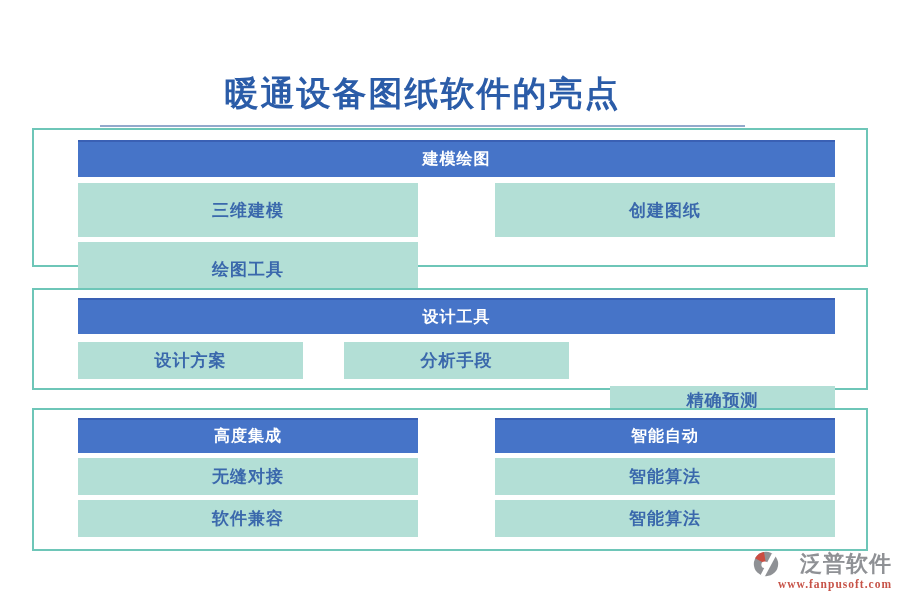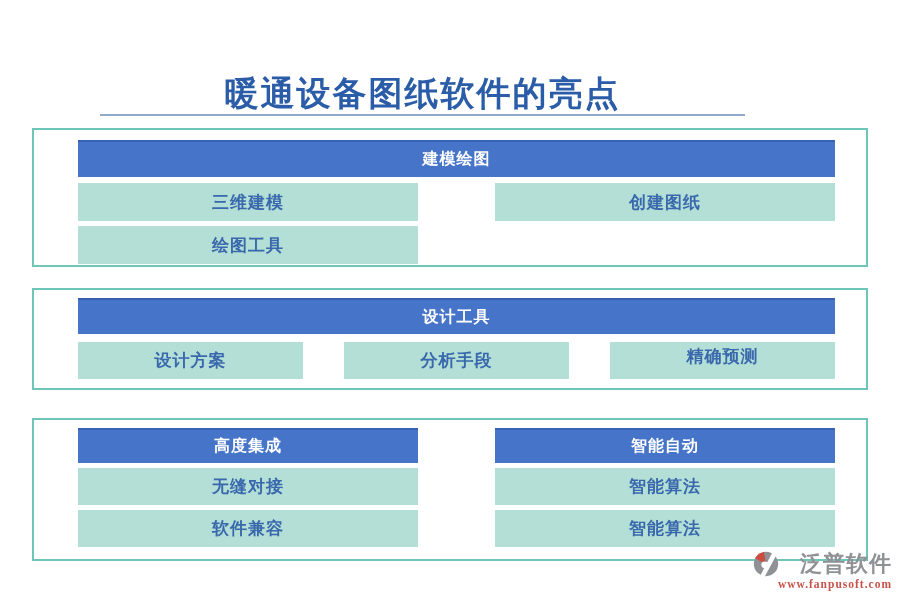--- a/index.html
+++ b/index.html
@@ -3,56 +3,56 @@
 <meta charset="utf-8">
 <style>
   html,body{margin:0;padding:0;background:#fff;}
   .canvas{
     position:relative;width:900px;height:600px;background:#ffffff;
     font-family:"Liberation Serif","DejaVu Serif",serif;overflow:hidden;
   }
   
   .title-wrap{
     position:absolute;top:74px;left:100px;width:645px;
-    text-align:center;border-bottom:2px solid #93a9cc;padding-bottom:0;
+    text-align:center;border-bottom:2px solid #93a9cc;padding-bottom:11px;
   }
   .title{
     margin:0;font-size:34px;line-height:40px;font-weight:bold;color:#2b5ca8;
     letter-spacing:2px;font-family:"Liberation Serif","DejaVu Serif",serif;
   }
   
   .box{
     position:absolute;left:32px;width:836px;box-sizing:border-box;
     border:2px solid #6ec6b8;background:#ffffff;
   }
   .box1{top:128px;height:139px;}
   .box2{top:288px;height:102px;}
-  .box3{top:418px;height:143px;}
+  .box3{top:408px;height:143px;}
   .inner{margin:0 31px 0 44px;}
   .bar{
     background:#4674c8;border-top:2px solid #3a60b4;box-sizing:border-box;
     color:#ffffff;font-weight:bold;font-size:16px;text-align:center;
     font-family:"Liberation Sans","DejaVu Sans",sans-serif;letter-spacing:1px;
   }
   .bar1{margin-top:10px;height:37px;line-height:34px;}
   .bar2{margin-top:8px;height:36px;line-height:33px;}
   .bar3{height:35px;line-height:32px;}
   .btn{
     background:#b3dfd6;color:#3a68ac;font-weight:bold;font-size:17px;
     display:flex;align-items:center;justify-content:center;
     letter-spacing:1px;box-sizing:border-box;
   }
   .grid2{
     margin-top:6px;display:grid;grid-template-columns:340px 340px;
     justify-content:space-between;row-gap:5px;
   }
-  .grid2 .btn{height:38px;}
+  .grid2 .btn{height:54px;}
   .row3{margin-top:8px;display:flex;justify-content:space-between;}
   .row3 .btn{width:225px;height:37px;}
-  .btn--top{align-items:flex-start;padding-top:3px;}
+  .btn--top{align-items:flex-start;padding-top:3px;margin-top:44px;}
   .cols{margin-top:8px;display:flex;justify-content:space-between;}
   .col{width:340px;}
   .col .btn{height:37px;margin-top:5px;}
   .col .btn:first-of-type{margin-top:6px;}
   
   .footer{
     position:absolute;top:551px;right:8px;width:150px;text-align:right;
   }
   .brandline{display:flex;align-items:center;justify-content:flex-end;gap:21px;}
   .logo-icon{width:26px;height:26px;flex:0 0 auto;}

